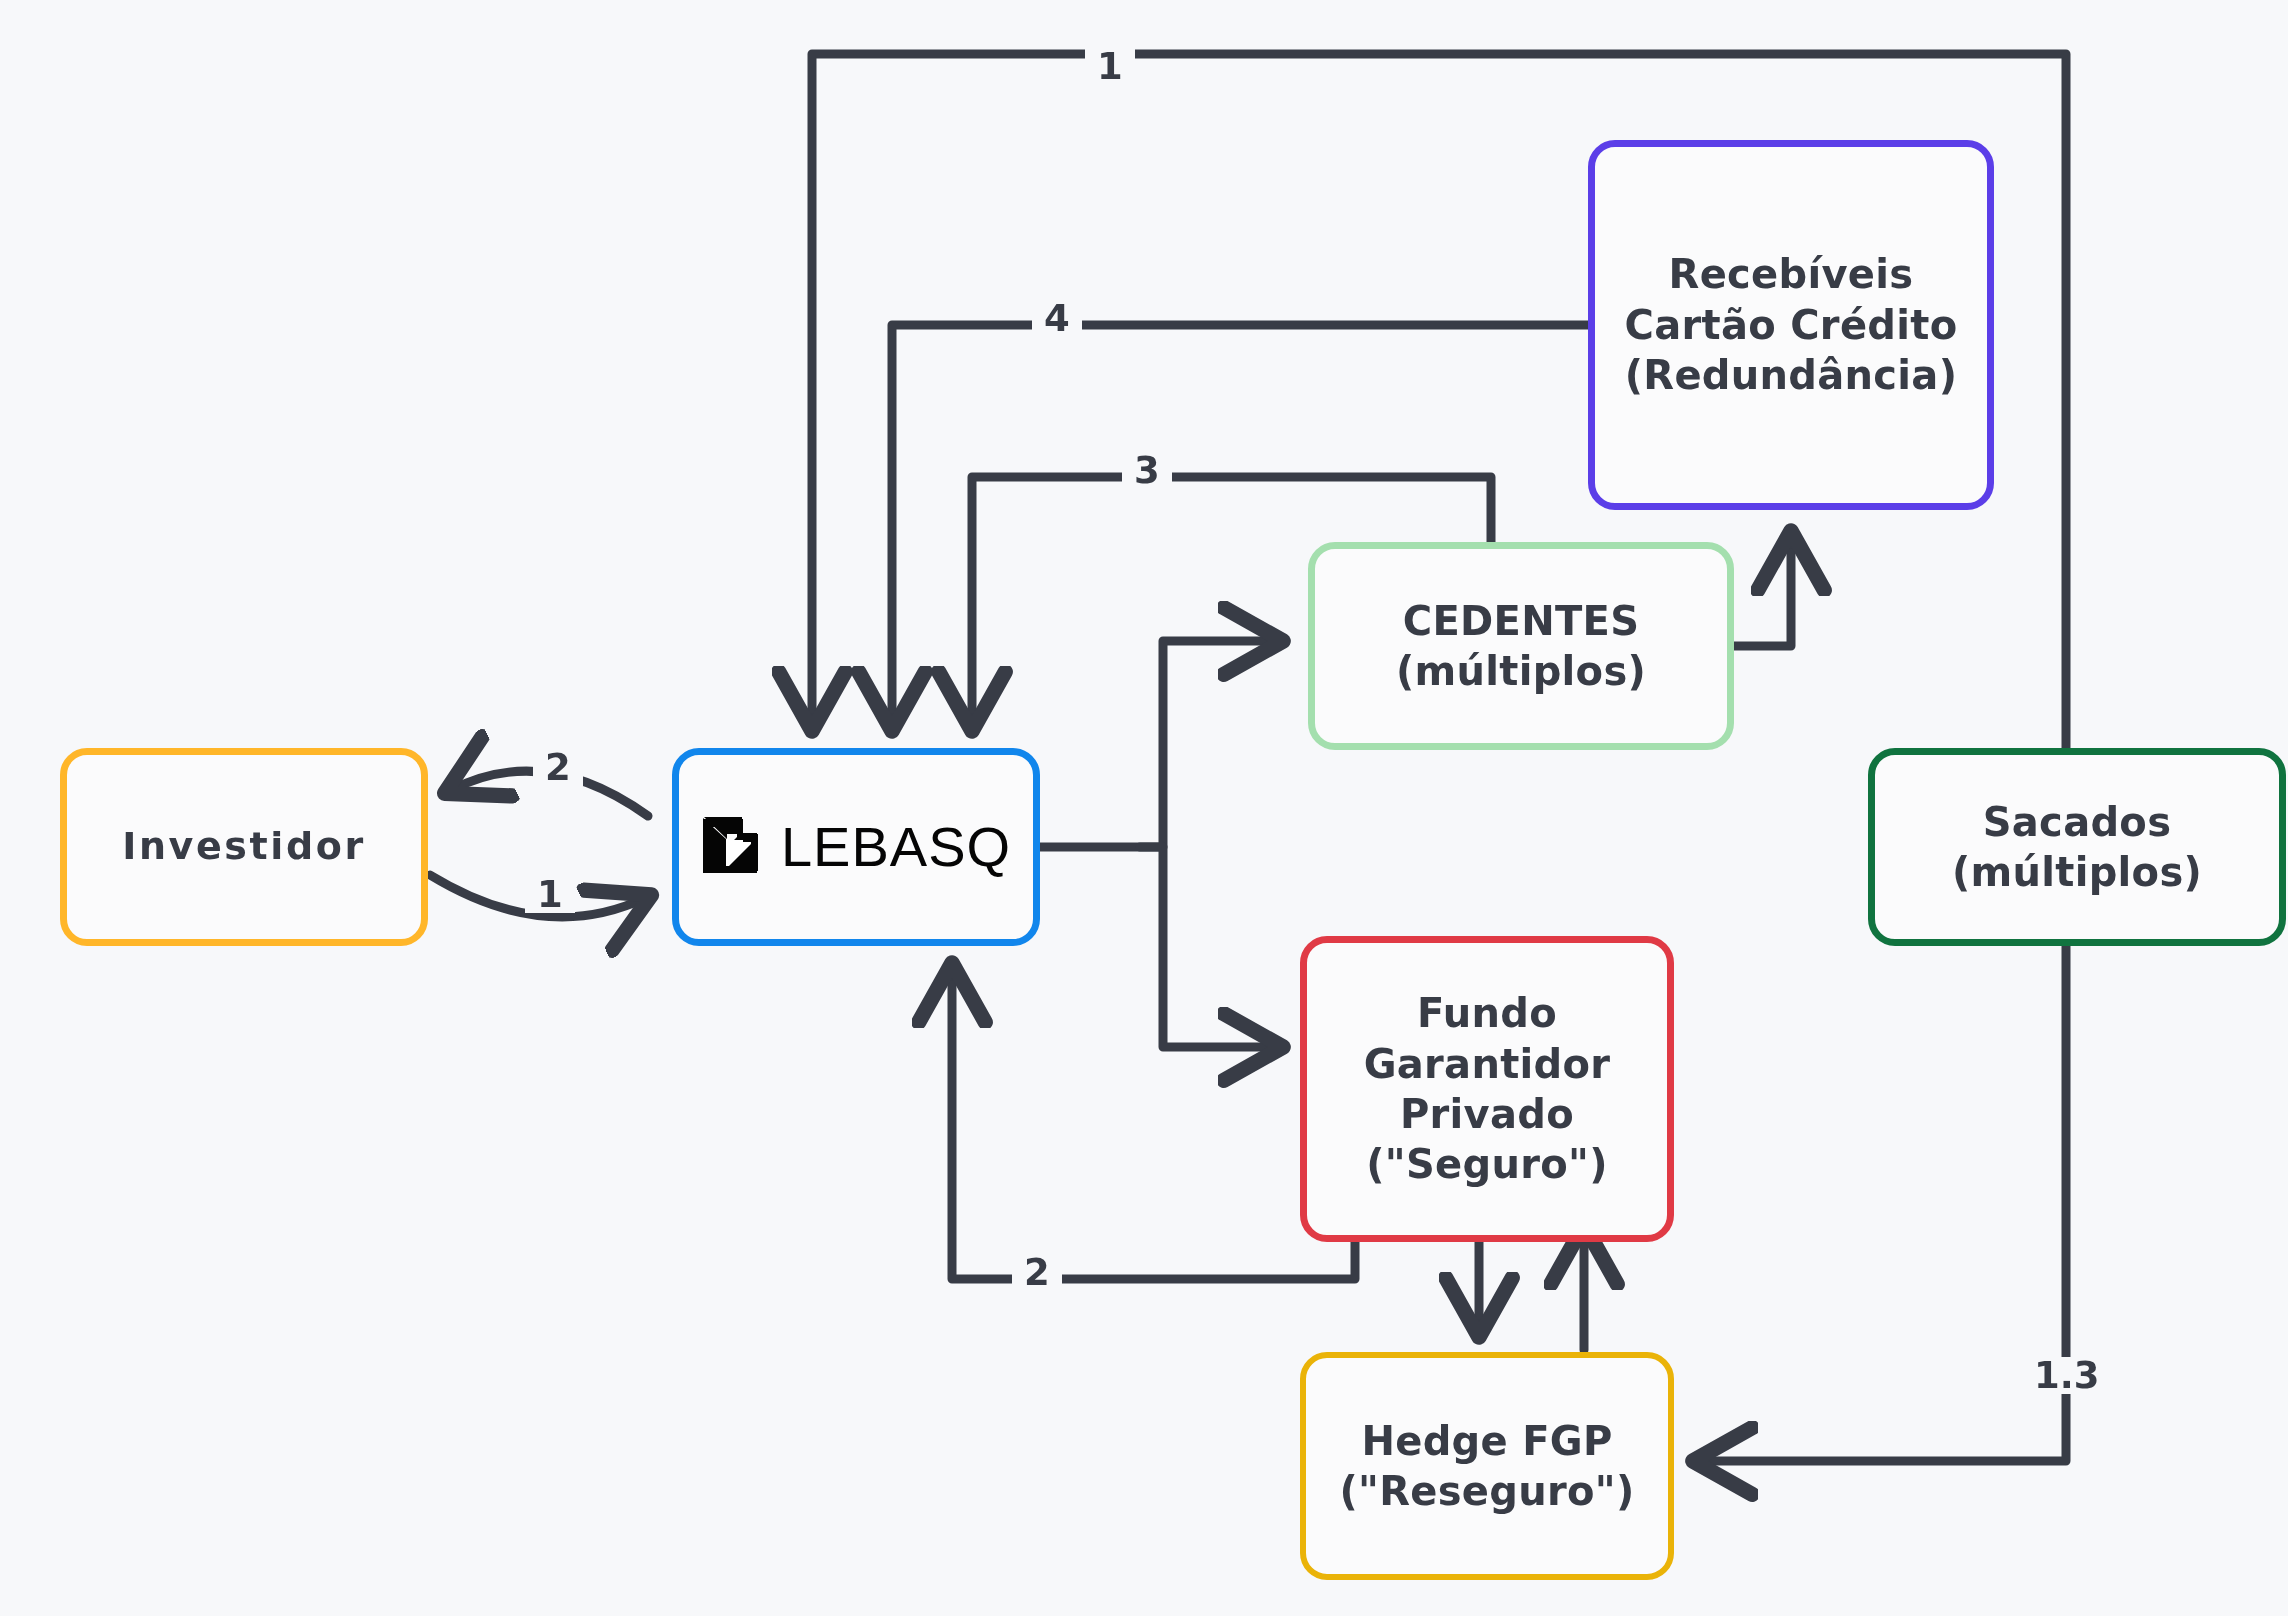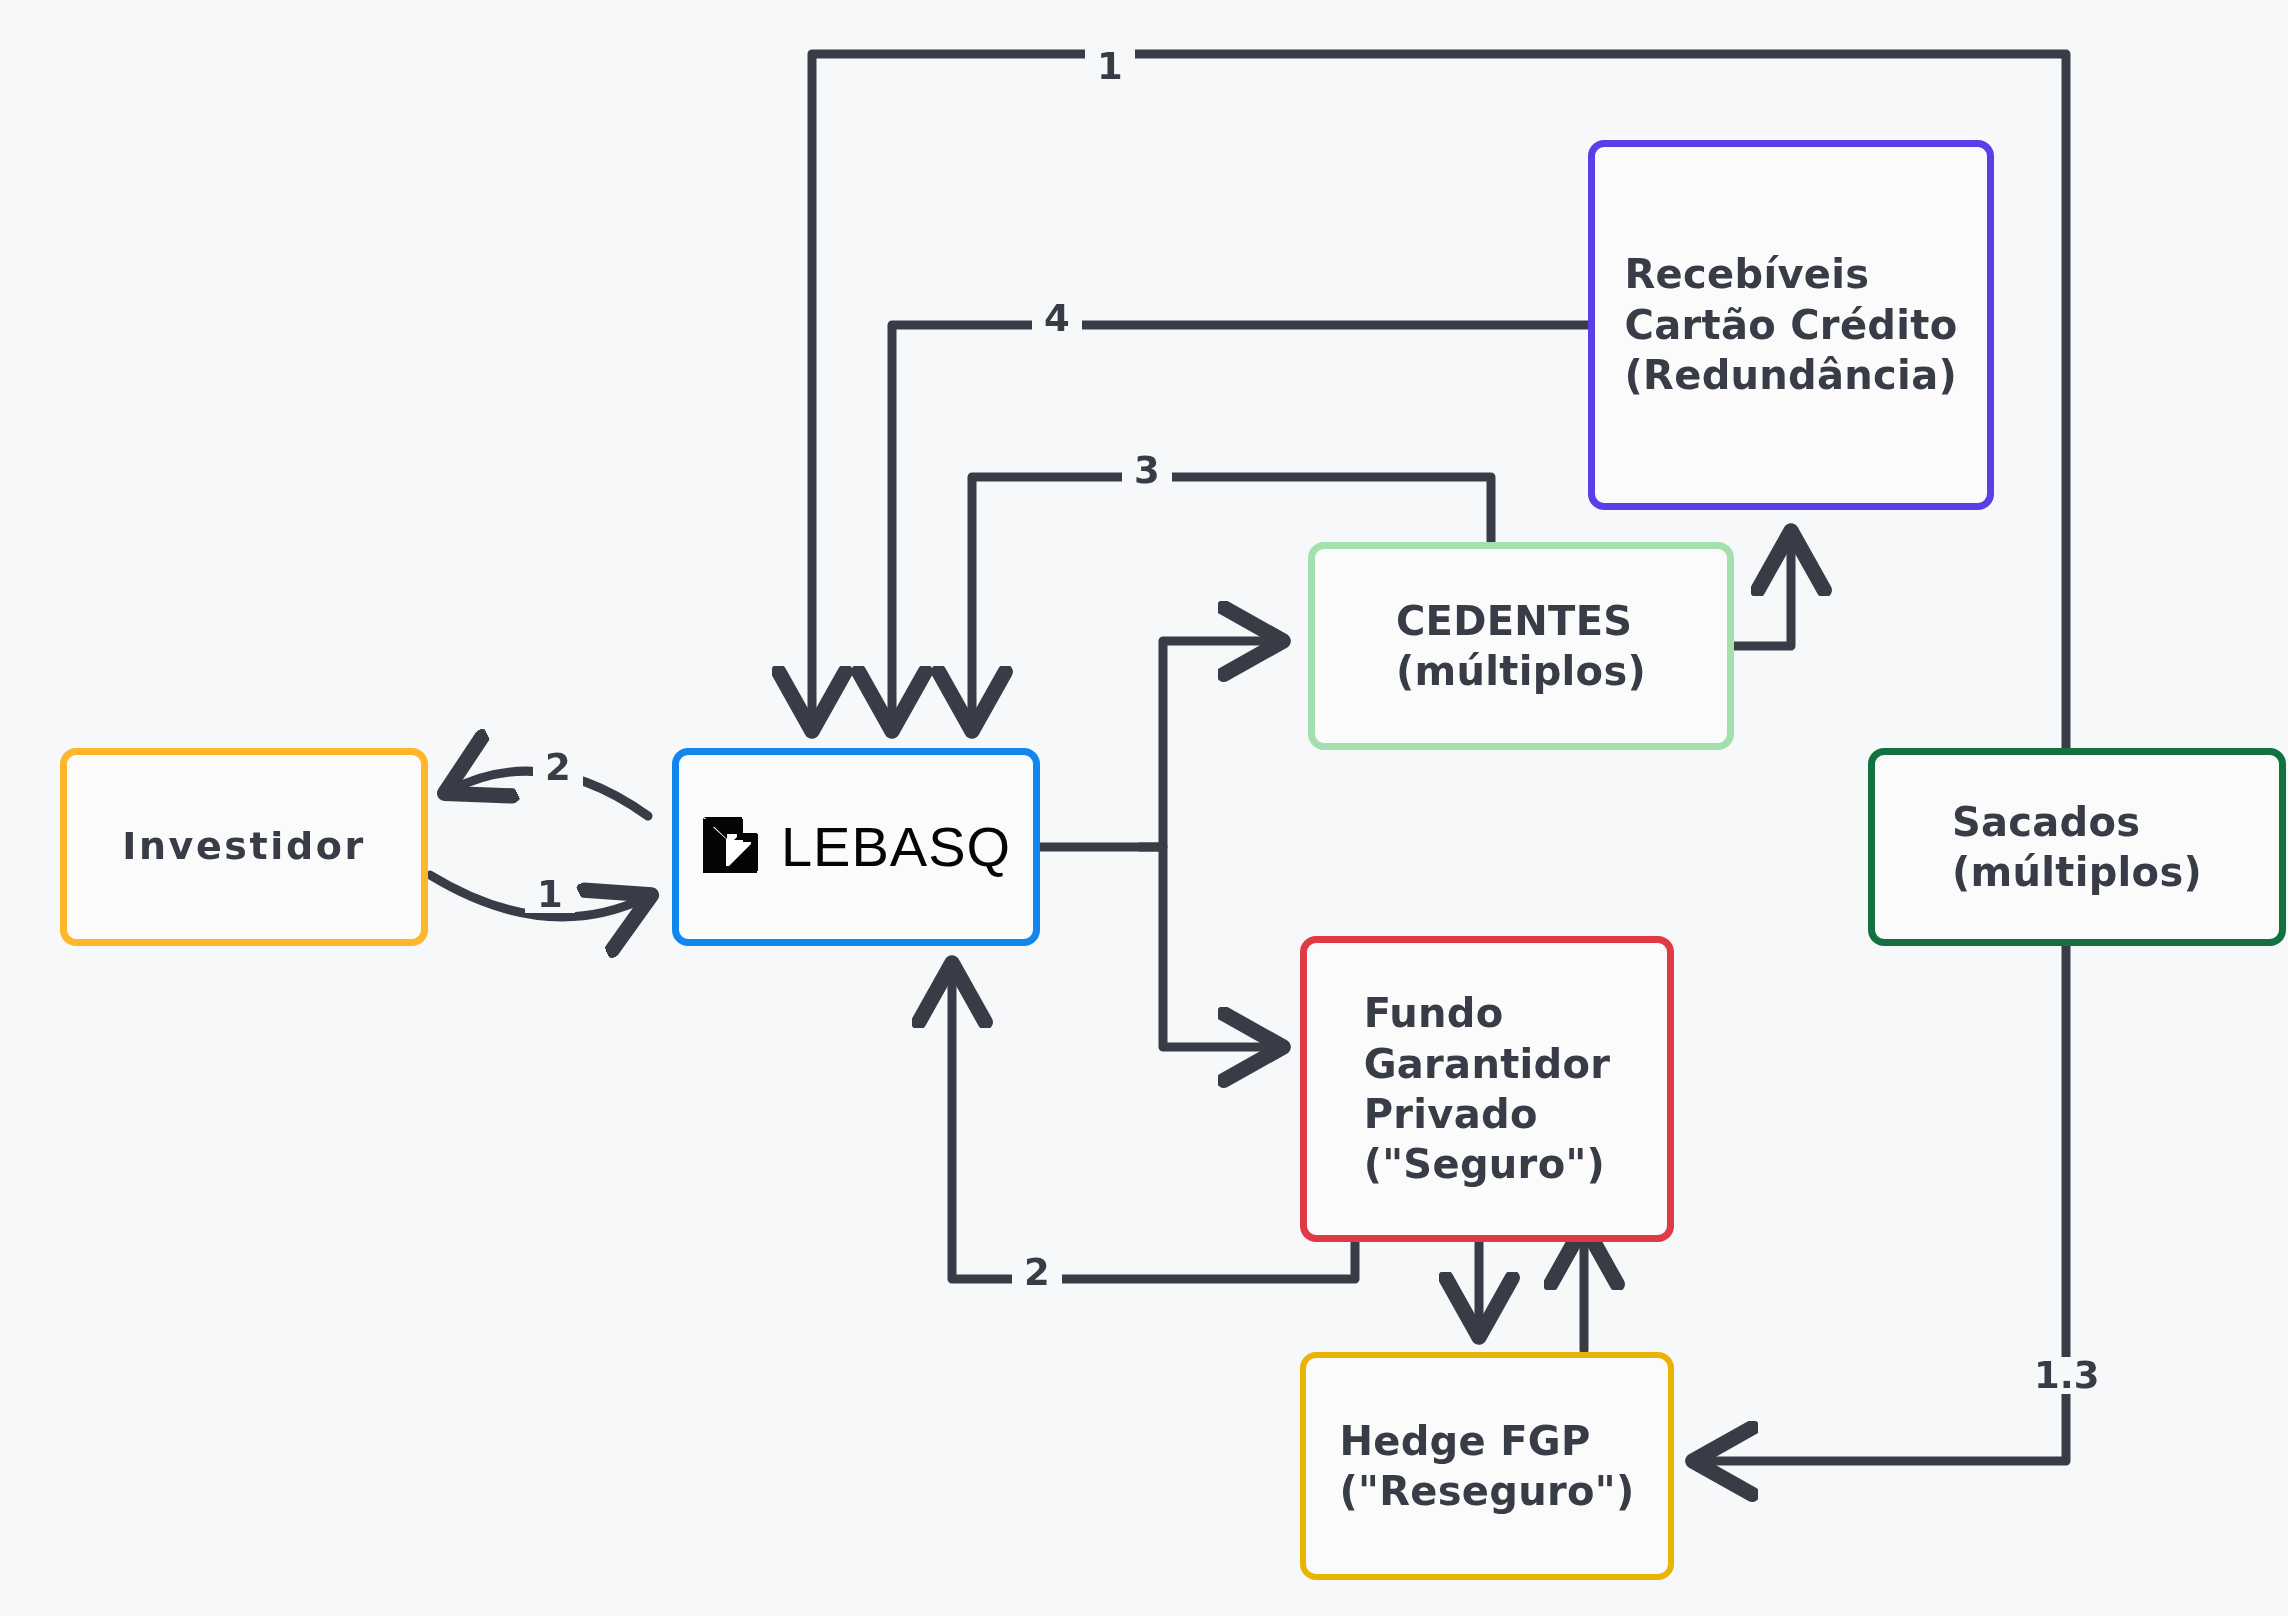--- a/index.html
+++ b/index.html
@@ -23,25 +23,25 @@
     position: absolute;
     left: 0;
     top: 0;
     width: 2288px;
     height: 1616px;
   }
   .node {
     position: absolute;
     box-sizing: border-box;
     background: #fbfbfc;
-    border-radius: 16px;
+    border-radius: 27px;
     display: flex;
     align-items: center;
     justify-content: center;
-    text-align: left;
+    text-align: center;
     color: #383c46;
     font-family: "DejaVu Sans", sans-serif;
     font-weight: bold;
     letter-spacing: 0.3px;
     line-height: 1.26;
     z-index: 5;
   }
   .node .label { white-space: pre-line; }
 
   

